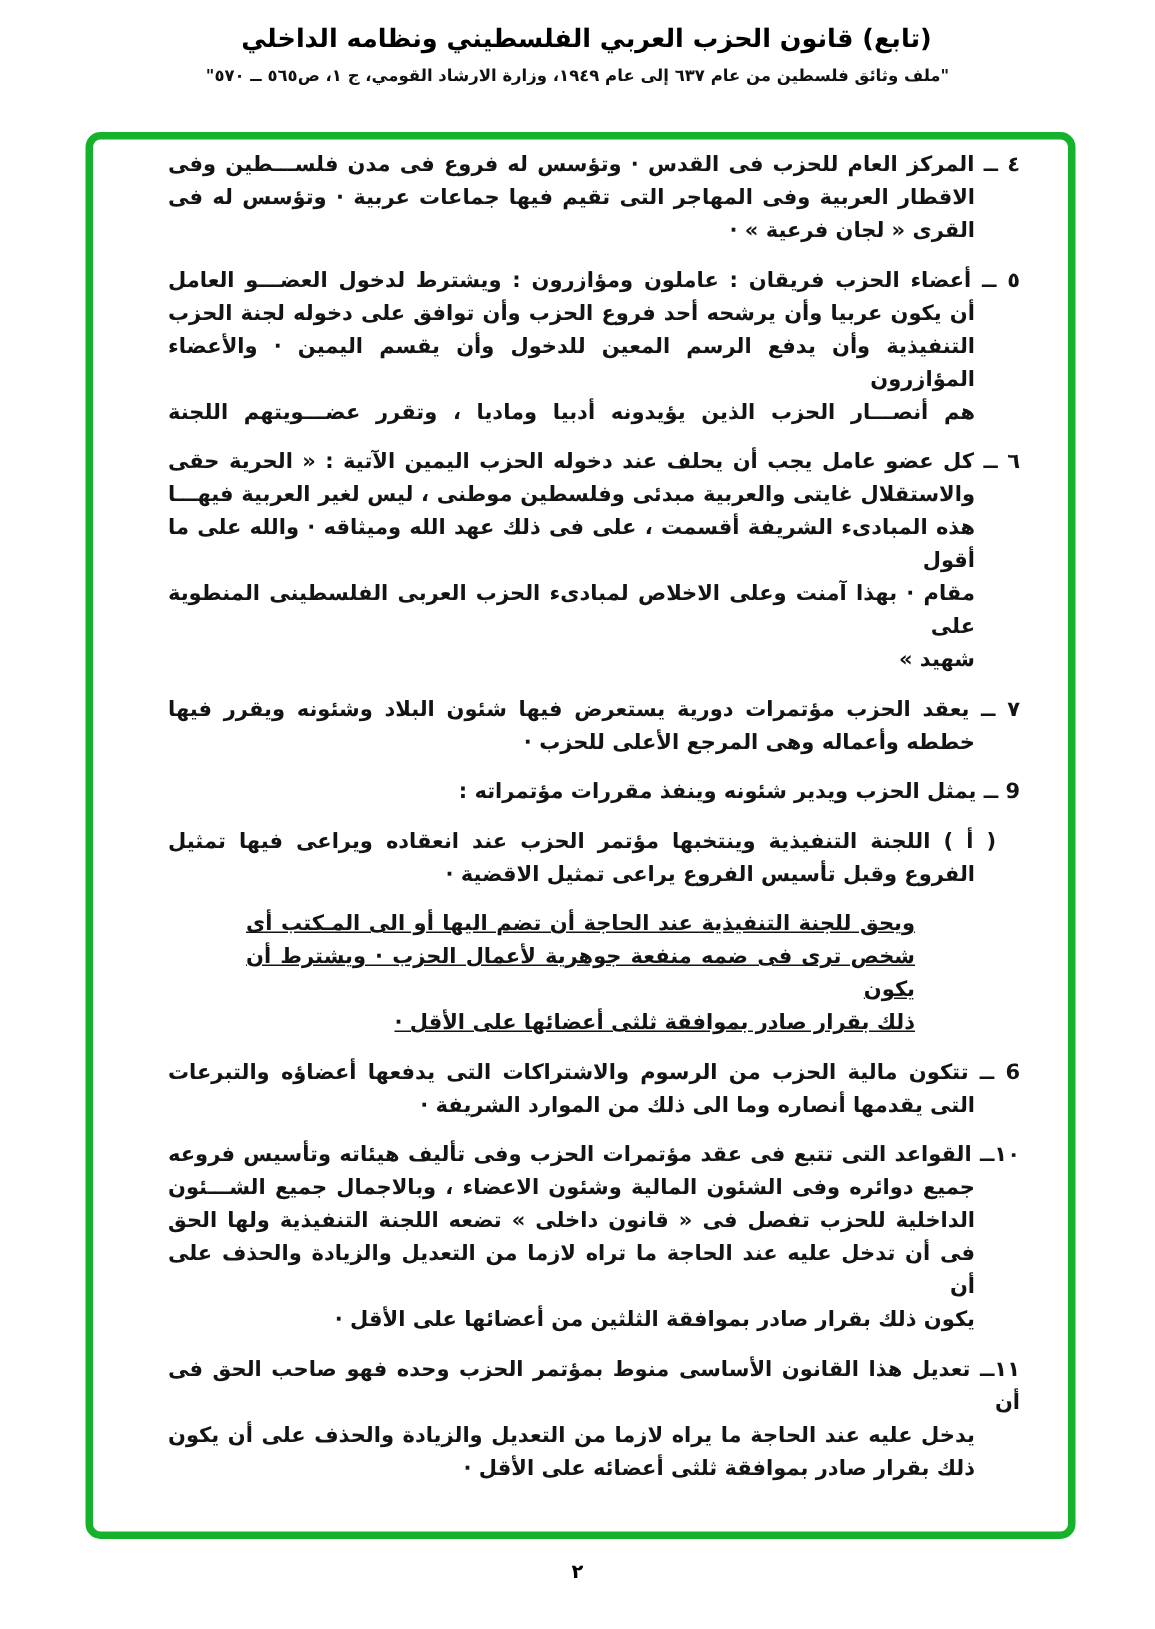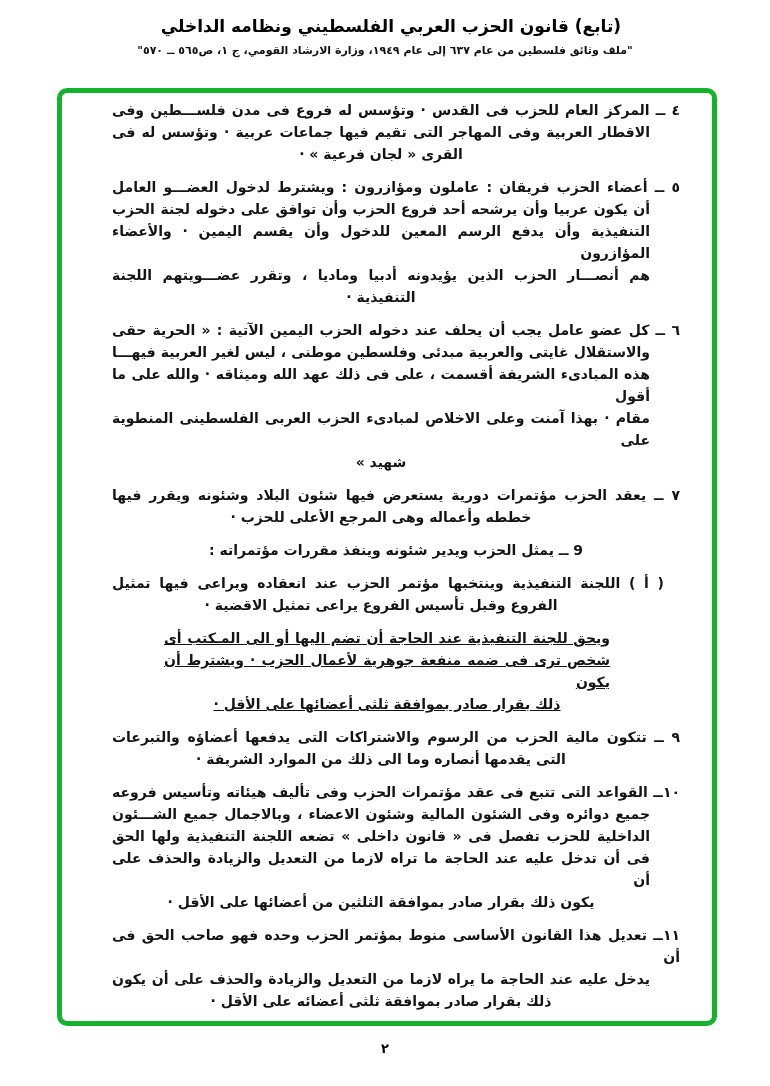--- a/index.html
+++ b/index.html
@@ -30,21 +30,21 @@
     position: absolute; left: 62px; top: 99px;
     width: 650px; box-sizing: border-box;
     padding: 0 32px 0 50px;
     direction: rtl;
     font-size: 14px; font-weight: bold;
     line-height: 22px; color: #141414;
   }
   .para { margin: 0 0 11px 0; }
   .line { min-height: 22px; }
   .line.fill { text-align: justify; text-align-last: justify; }
-  .line.last { text-align: center; }
+  .line.last { text-align: right; }
   .para.numbered { padding-right: 30px; }
   .para.numbered .line:first-child { margin-right: -30px; }
   .para.sub { padding-right: 30px; }
   .para.sub .line:first-child { margin-right: -14px; }
   .para.inset { padding-right: 70px; padding-left: 52px; text-decoration: underline; }
   .page-number {
     position: absolute; left: 0; right: 0; bottom: 30px;
     text-align: center; font-size: 13px; font-weight: bold; color: #000;
   }
 </style>
@@ -62,21 +62,20 @@
     <div class="para numbered">
       <div class="line fill">٤ ــ المركز العام للحزب فى القدس · وتؤسس له فروع فى مدن فلســـطين وفى</div>
       <div class="line fill">الاقطار العربية وفى المهاجر التى تقيم فيها جماعات عربية · وتؤسس له فى</div>
       <div class="line last">القرى « لجان فرعية » ·</div>
     </div>
     <div class="para numbered">
       <div class="line fill">٥ ــ أعضاء الحزب فريقان : عاملون ومؤازرون : ويشترط لدخول العضـــو العامل</div>
       <div class="line fill">أن يكون عربيا وأن يرشحه أحد فروع الحزب وأن توافق على دخوله لجنة الحزب</div>
       <div class="line fill">التنفيذية وأن يدفع الرسم المعين للدخول وأن يقسم اليمين · والأعضاء المؤازرون</div>
       <div class="line fill">هم أنصـــار الحزب الذين يؤيدونه أدبيا وماديا ، وتقرر عضـــويتهم اللجنة</div>
-      <div class="line last">التنفيذية ·</div>
     </div>
     <div class="para numbered">
       <div class="line fill">٦ ــ كل عضو عامل يجب أن يحلف عند دخوله الحزب اليمين الآتية : « الحرية حقى</div>
       <div class="line fill">والاستقلال غايتى والعربية مبدئى وفلسطين موطنى ، ليس لغير العربية فيهـــا</div>
       <div class="line fill">هذه المبادىء الشريفة أقسمت ، على فى ذلك عهد الله وميثاقه · والله على ما أقول</div>
       <div class="line fill">مقام · بهذا آمنت وعلى الاخلاص لمبادىء الحزب العربى الفلسطينى المنطوية على</div>
       <div class="line last">شهيد »</div>
     </div>
     <div class="para numbered">
       <div class="line fill">٧ ــ يعقد الحزب مؤتمرات دورية يستعرض فيها شئون البلاد وشئونه ويقرر فيها</div>
@@ -88,21 +87,21 @@
     <div class="para sub">
       <div class="line fill">( أ ) اللجنة التنفيذية وينتخبها مؤتمر الحزب عند انعقاده ويراعى فيها تمثيل</div>
       <div class="line last">الفروع وقبل تأسيس الفروع يراعى تمثيل الاقضية ·</div>
     </div>
     <div class="para inset">
       <div class="line fill">ويحق للجنة التنفيذية عند الحاجة أن تضم اليها أو الى المـكتب أى</div>
       <div class="line fill">شخص ترى فى ضمه منفعة جوهرية لأعمال الحزب · ويشترط أن يكون</div>
       <div class="line last">ذلك بقرار صادر بموافقة ثلثى أعضائها على الأقل ·</div>
     </div>
     <div class="para numbered">
-      <div class="line fill">٩ ــ تتكون مالية الحزب من الرسوم والاشتراكات التى يدفعها أعضاؤه والتبرعات</div>
+      <div class="line fill">6 ــ تتكون مالية الحزب من الرسوم والاشتراكات التى يدفعها أعضاؤه والتبرعات</div>
       <div class="line last">التى يقدمها أنصاره وما الى ذلك من الموارد الشريفة ·</div>
     </div>
     <div class="para numbered">
       <div class="line fill">١٠ــ القواعد التى تتبع فى عقد مؤتمرات الحزب وفى تأليف هيئاته وتأسيس فروعه</div>
       <div class="line fill">جميع دوائره وفى الشئون المالية وشئون الاعضاء ، وبالاجمال جميع الشـــئون</div>
       <div class="line fill">الداخلية للحزب تفصل فى « قانون داخلى » تضعه اللجنة التنفيذية ولها الحق</div>
       <div class="line fill">فى أن تدخل عليه عند الحاجة ما تراه لازما من التعديل والزيادة والحذف على أن</div>
       <div class="line last">يكون ذلك بقرار صادر بموافقة الثلثين من أعضائها على الأقل ·</div>
     </div>
     <div class="para numbered">

